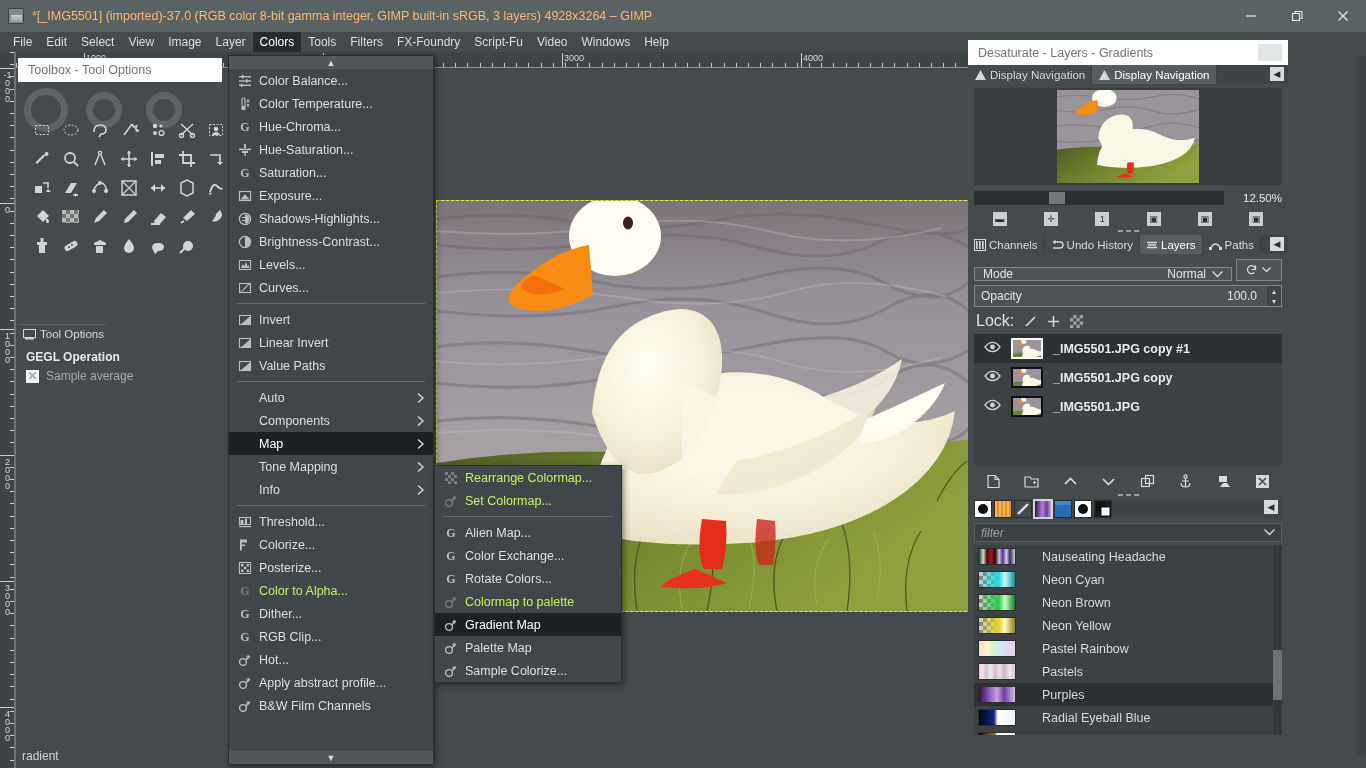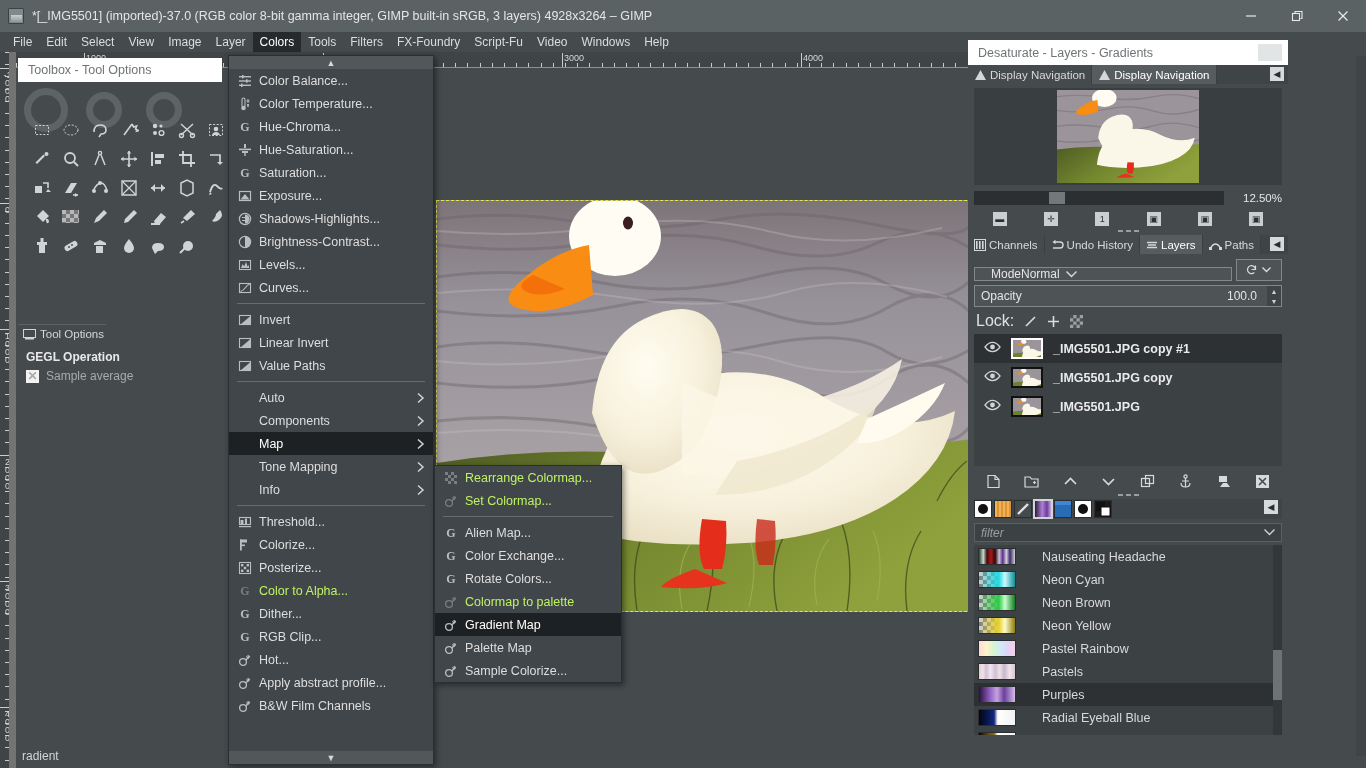--- a/index.html
+++ b/index.html
@@ -21,21 +21,21 @@
   .titlebar .tb-icon{
     width:16px;height:16px;margin-left:8px;margin-right:8px;
     background:#7f8a8c; border:1px solid #3c4244; border-radius:1px;
     position:relative; flex:none;
   }
   .titlebar .tb-icon:after{
     content:""; position:absolute; left:2px; top:6px; width:11px; height:7px;
     background:linear-gradient(#c8cfd0,#8d9799);
   }
   .titlebar .tb-title{
-    font-size:12.5px; color:#e5e5e5; white-space:nowrap; overflow:hidden;
+    font-size:12.5px; color:#fdba74; white-space:nowrap; overflow:hidden;
   }
   .win-btns{ position:absolute; right:0; top:0; height:32px; display:flex; }
   .win-btn{
     width:46px; height:32px; display:flex; align-items:center; justify-content:center;
     color:#e6e9ea;
   }
   .win-btn svg{ display:block; }
 
   
   .menubar{
@@ -93,21 +93,21 @@
   .sliderrow .rest{ width:85px; background:#3b4042;}
 
   
   .canvas-wrap{ position:absolute; left:0; top:52px; width:968px; height:716px; background:#454a4d; }
   .ruler-h{
     position:absolute; left:16px; top:0; width:952px; height:16px;
     background:#3f4446; border-bottom:1px solid #8b9193; overflow:hidden;
   }
   .ruler-v{
     position:absolute; left:0; top:0; width:16px; height:716px;
-    background:#3f4446; border-right:7px solid #737373; overflow:hidden;
+    background:#3f4446; border-right:2px solid #737373; overflow:hidden;
   }
   .rtick{ position:absolute; background:#c8cdcf; }
   .rlabel{ position:absolute; font-size:9px; color:#d4d8da; font-family:"Liberation Sans",sans-serif; }
   .rlabel.v{ width:9px; line-height:8px; word-break:break-all; text-align:center; }
   .corner{ position:absolute; left:0; top:0; width:16px; height:16px; background:#3f4446;}
   .canvas-bg{
     position:absolute; left:16px; top:16px; width:952px; height:684px; background:#454a4d; overflow:hidden;
   }
   .photo{
     position:absolute; left:420px; top:132px; width:536px; height:412px;
@@ -183,21 +183,21 @@
   .nbtn{ width:14px; height:14px; background:#c9cecf; color:#2b2f31; font-size:9px;
          display:flex; align-items:center; justify-content:center; }
   .grip{ height:9px; display:flex; align-items:center; justify-content:center; gap:3px; }
   .grip i{ width:5px; height:2px; background:#9aa0a2; display:block; }
 
   .moderow{
     margin:5px 6px 0 6px; height:22px; display:flex; gap:4px;
   }
   .modebox{
     flex:1; border:1px solid #82888a; background:#4e5456; display:flex; align-items:center;
-    padding:0 16px; font-size:12px; color:#e4e4e4;margin-top:8px;
+    padding:0 8px; justify-content:space-between; font-size:12px; color:#e4e4e4;margin-top:8px;
   }
   .modebtn{
     width:46px; border:1px solid #82888a; background:#4e5456; display:flex;
     align-items:center; justify-content:center; gap:4px; color:#dcdcdc;
   }
   .opacrow{
     margin:4px 6px 0 6px; height:22px; border:1px solid #82888a; background:#4e5456;
     display:flex; align-items:center; padding:0 6px; justify-content:space-between;
     font-size:12px; color:#e4e4e4; position:relative;
   }

